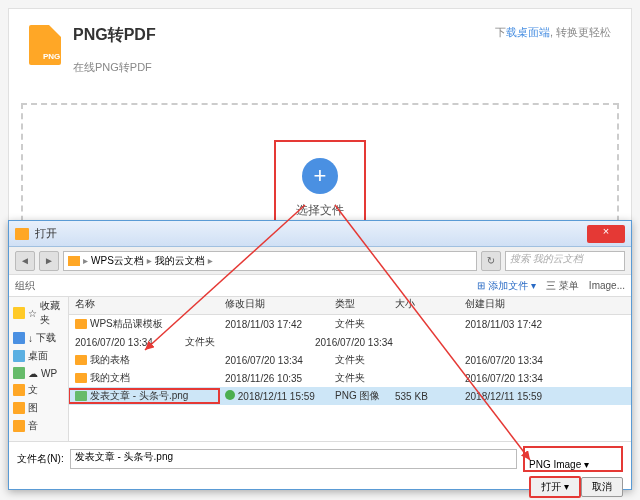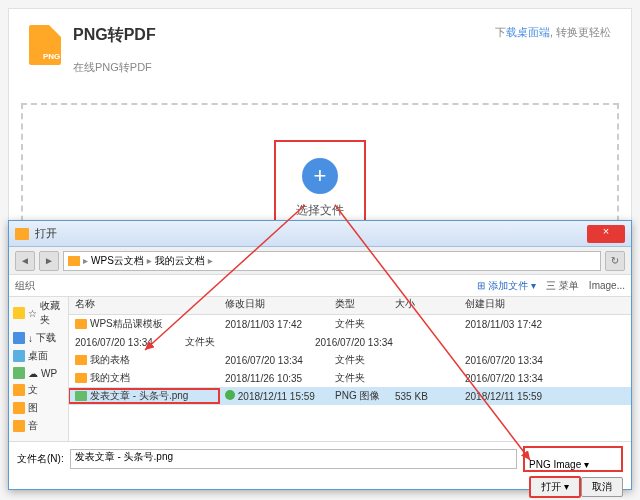--- a/index.html
+++ b/index.html
@@ -94,20 +94,21 @@
     <div class="navbtn">►</div>
     <div class="path">
       <span class="folder-sm" style="width:12px;height:10px;background:#ffa726;display:inline-block"></span>
       <span class="sep">▸</span>
       <span>WPS云文档</span>
       <span class="sep">▸</span>
       <span>我的云文档</span>
       <span class="sep">▸</span>
     </div>
     <div class="navbtn">↻</div>
+    <div class="search">搜索 我的云文档</div>
   </div>
   <div class="dtool">
     <span style="margin-right:auto">组织</span>
     <span class="link">⊞ <span>添加文件</span> ▾</span>
     <span>三 菜单</span>
     <span>Image...</span>
   </div>
   <div class="dbody">
     <div class="side">
       <div class="sitem"><span class="sicon star"></span>☆ <span>收藏夹</span></div>

